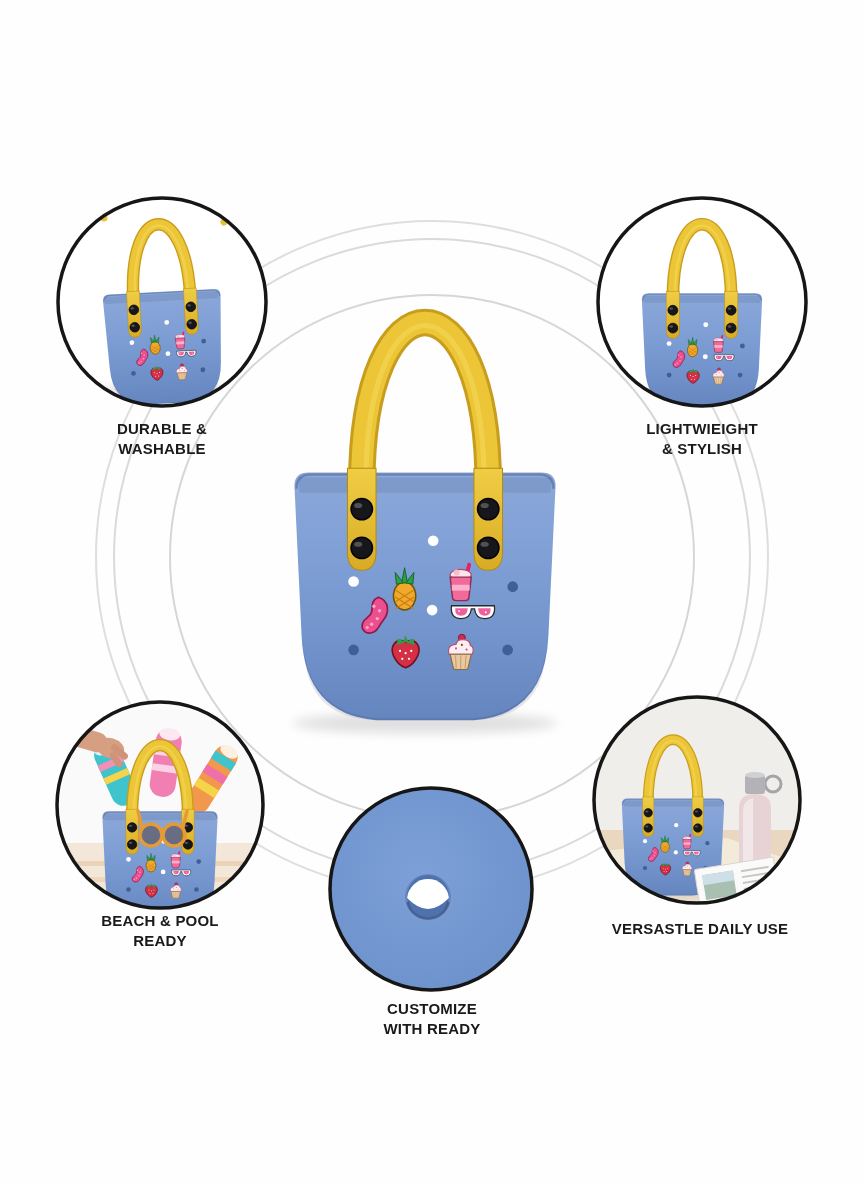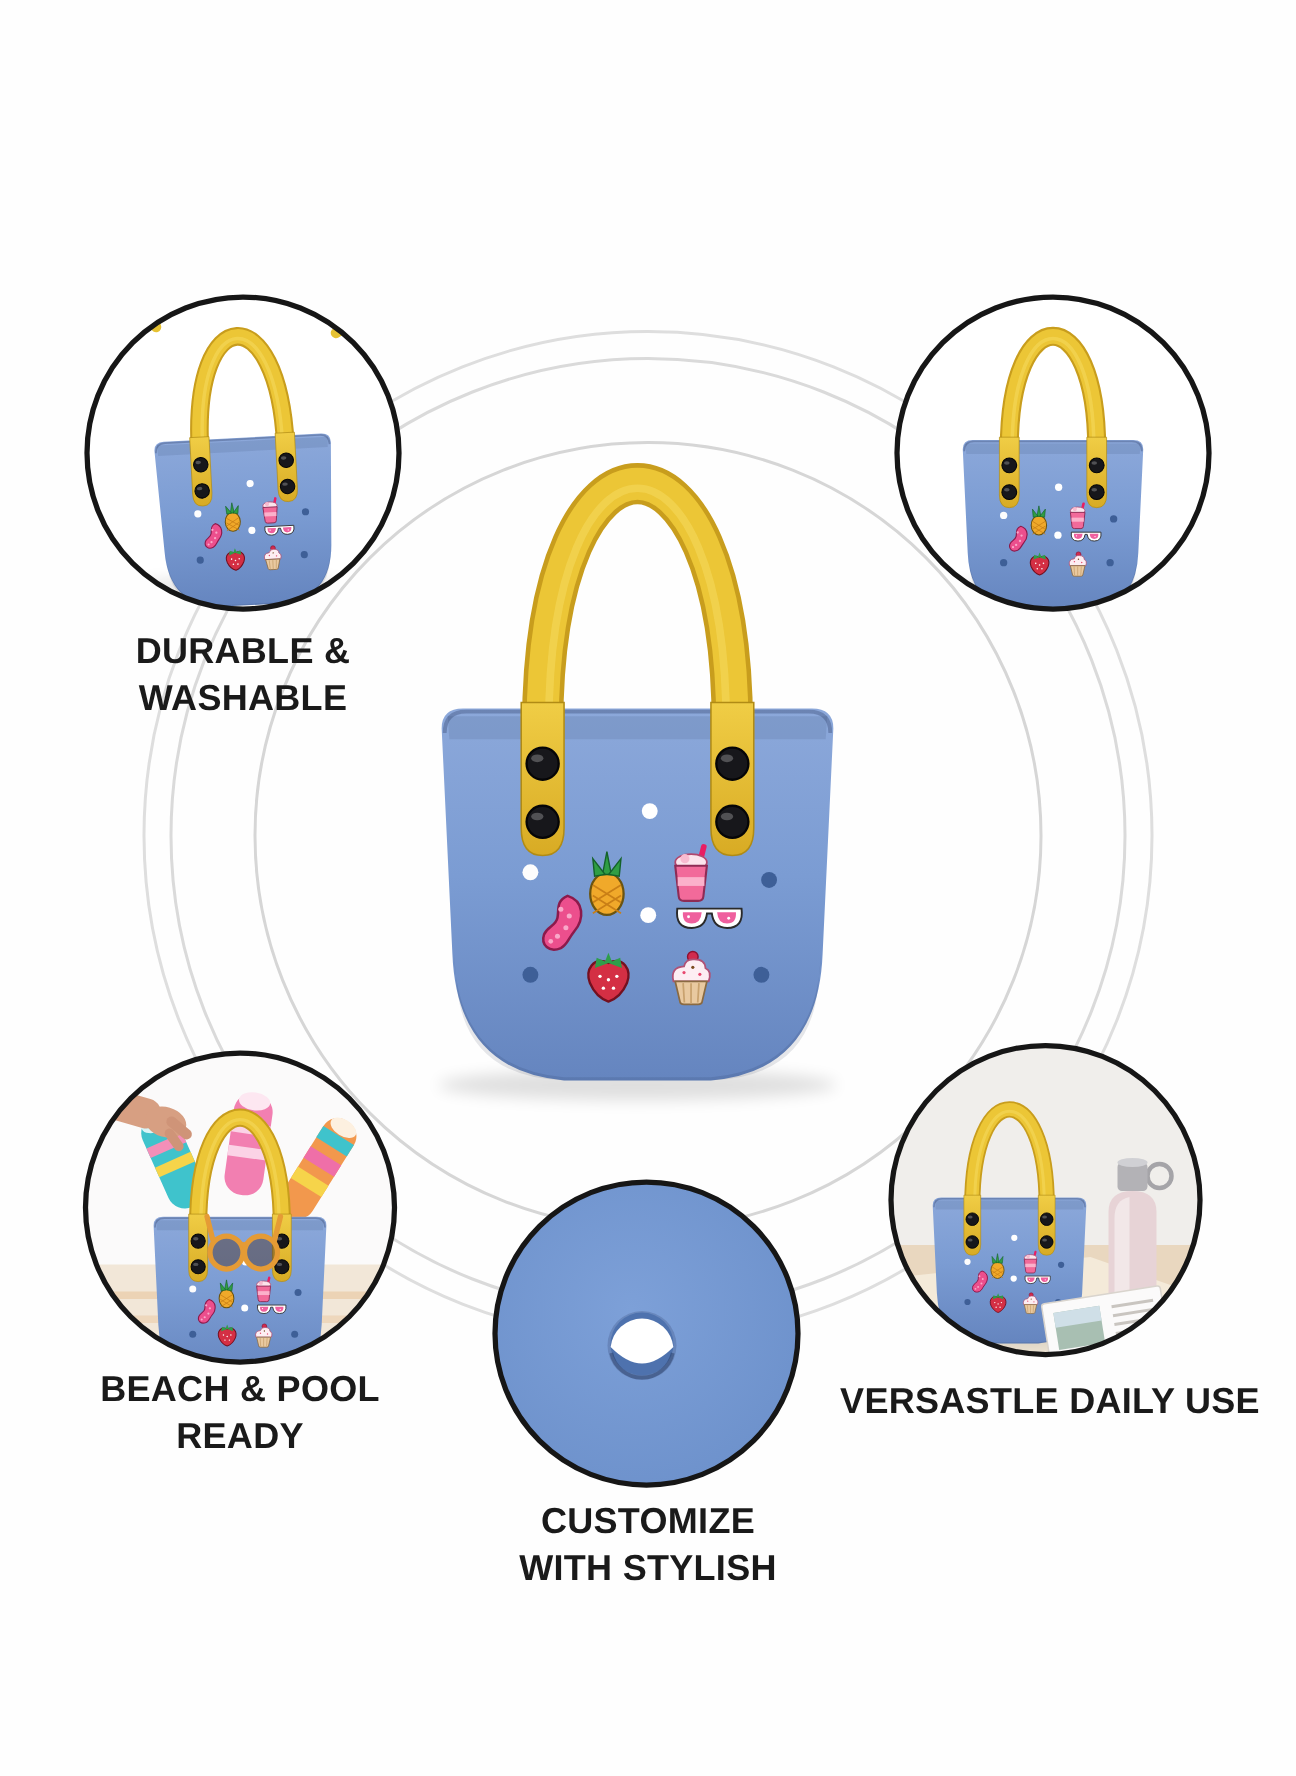--- a/index.html
+++ b/index.html
@@ -1,19 +1,19 @@
 <!DOCTYPE html>
 <html><head>
 <meta charset="utf-8">
 <style>
   html,body{margin:0;padding:0;background:#ffffff;}
   .stage{position:relative;width:864px;height:1184px;margin:0 auto;background:#fefefe;overflow:hidden;
          font-family:"Liberation Sans",sans-serif;}
   .scene-svg{position:absolute;left:0;top:0;width:864px;height:1184px;display:block;}
-  .label{position:absolute;font-weight:700;font-size:24px;line-height:1.3;color:#1a1a1a;
+  .label{position:absolute;font-weight:700;font-size:15px;line-height:1.3;color:#1a1a1a;
          text-align:center;white-space:pre-line;letter-spacing:0.2px;}
   #label-durable{left:42px;top:419px;width:240px;}
   #label-lightweight{left:562px;top:419px;width:280px;}
   #label-beach{left:40px;top:911px;width:240px;}
   #label-versatile{left:522px;top:919px;width:356px;}
   #label-customize{left:320px;top:999px;width:224px;}
 </style>
 </head>
 <body>
 
@@ -263,19 +263,21 @@
   <g transform="translate(272,299) scale(1.02)">
     <ellipse cx="150" cy="416" rx="130" ry="10" fill="#000" opacity="0.12" filter="url(#soft)"></ellipse>
     <g>
       <use href="#tote-charmed"></use>
     </g>
   </g>
 </svg>
 
 <div class="label" id="label-durable">DURABLE &amp;
 WASHABLE</div>
+<div class="label" id="label-lightweight">LIGHTWIEIGHT
+&amp; STYLISH</div>
 <div class="label" id="label-beach">BEACH &amp; POOL
 READY</div>
 <div class="label" id="label-versatile">VERSASTLE DAILY USE</div>
 <div class="label" id="label-customize">CUSTOMIZE
-WITH STYLISH</div>
+WITH READY</div>
 
 </div>
 
 </body></html>

